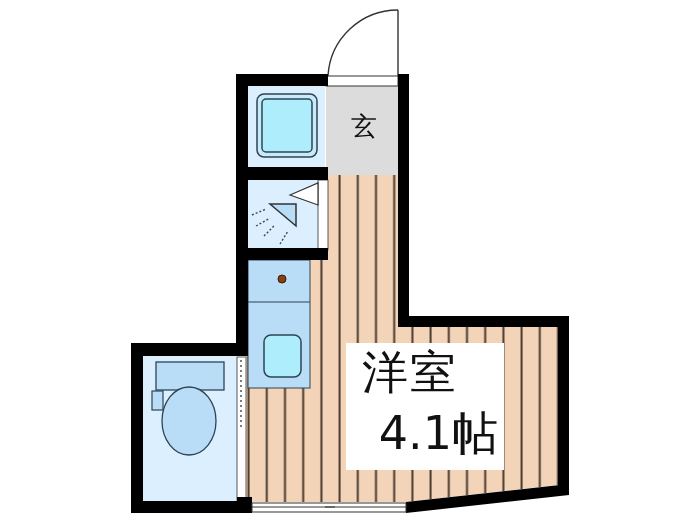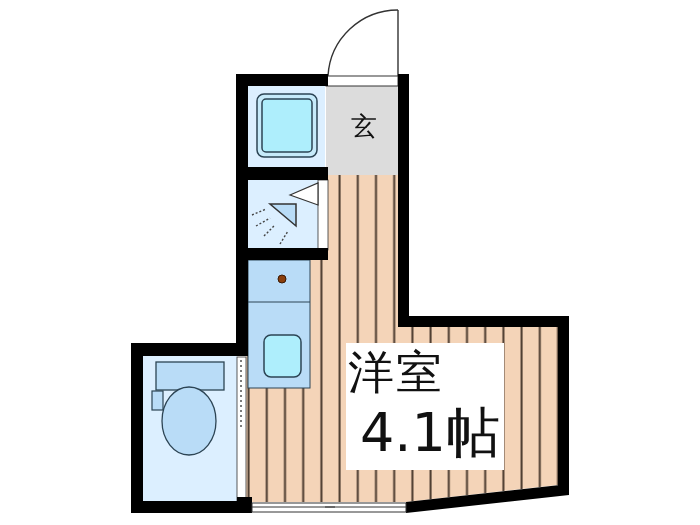--- a/index.html
+++ b/index.html
@@ -1,22 +1,22 @@
 <!DOCTYPE html>
 <html><head>
 <meta charset="utf-8">
 <style>
   html, body { margin: 0; padding: 0; background: #ffffff; }
   body { width: 700px; height: 525px; position: relative; overflow: hidden; font-family: "DejaVu Sans", sans-serif; }
   #plan { position: absolute; left: 0; top: 0; width: 700px; height: 525px; }
   .label { position: absolute; color: #111; font-family: "DejaVu Sans", sans-serif; }
   #entrance-label { left: 348px; top: 110px; width: 32px; text-align: center; font-size: 26px; line-height: 32px; }
   #room-label-box { position: absolute; left: 346px; top: 343px; width: 158px; height: 127px; background: #ffffff; }
-  #room-name { left: 346px; top: 343px; width: 130px; font-size: 46px; line-height: 58px; padding-left: 2px; letter-spacing: 2px; }
-  #room-size { left: 346px; top: 402px; width: 150px; font-size: 54px; line-height: 62px; padding-left: 14px; }
+  #room-name { left: 346px; top: 343px; width: 130px; font-size: 46px; line-height: 58px; padding-left: 16px; letter-spacing: 2px; }
+  #room-size { left: 346px; top: 402px; width: 150px; font-size: 46px; line-height: 62px; padding-left: 2px; text-align: right; }
 </style>
 </head>
 <body>
 
 <svg id="plan" viewBox="0 0 700 525" xmlns="http://www.w3.org/2000/svg">
   <defs>
     <pattern id="floorStripes" x="0" y="0" width="18.2" height="10" patternUnits="userSpaceOnUse">
       <rect width="18.2" height="10" fill="#f4d4b8"></rect>
       <rect x="11" y="0" width="2" height="10" fill="#4a3a2e"></rect>
     </pattern>

